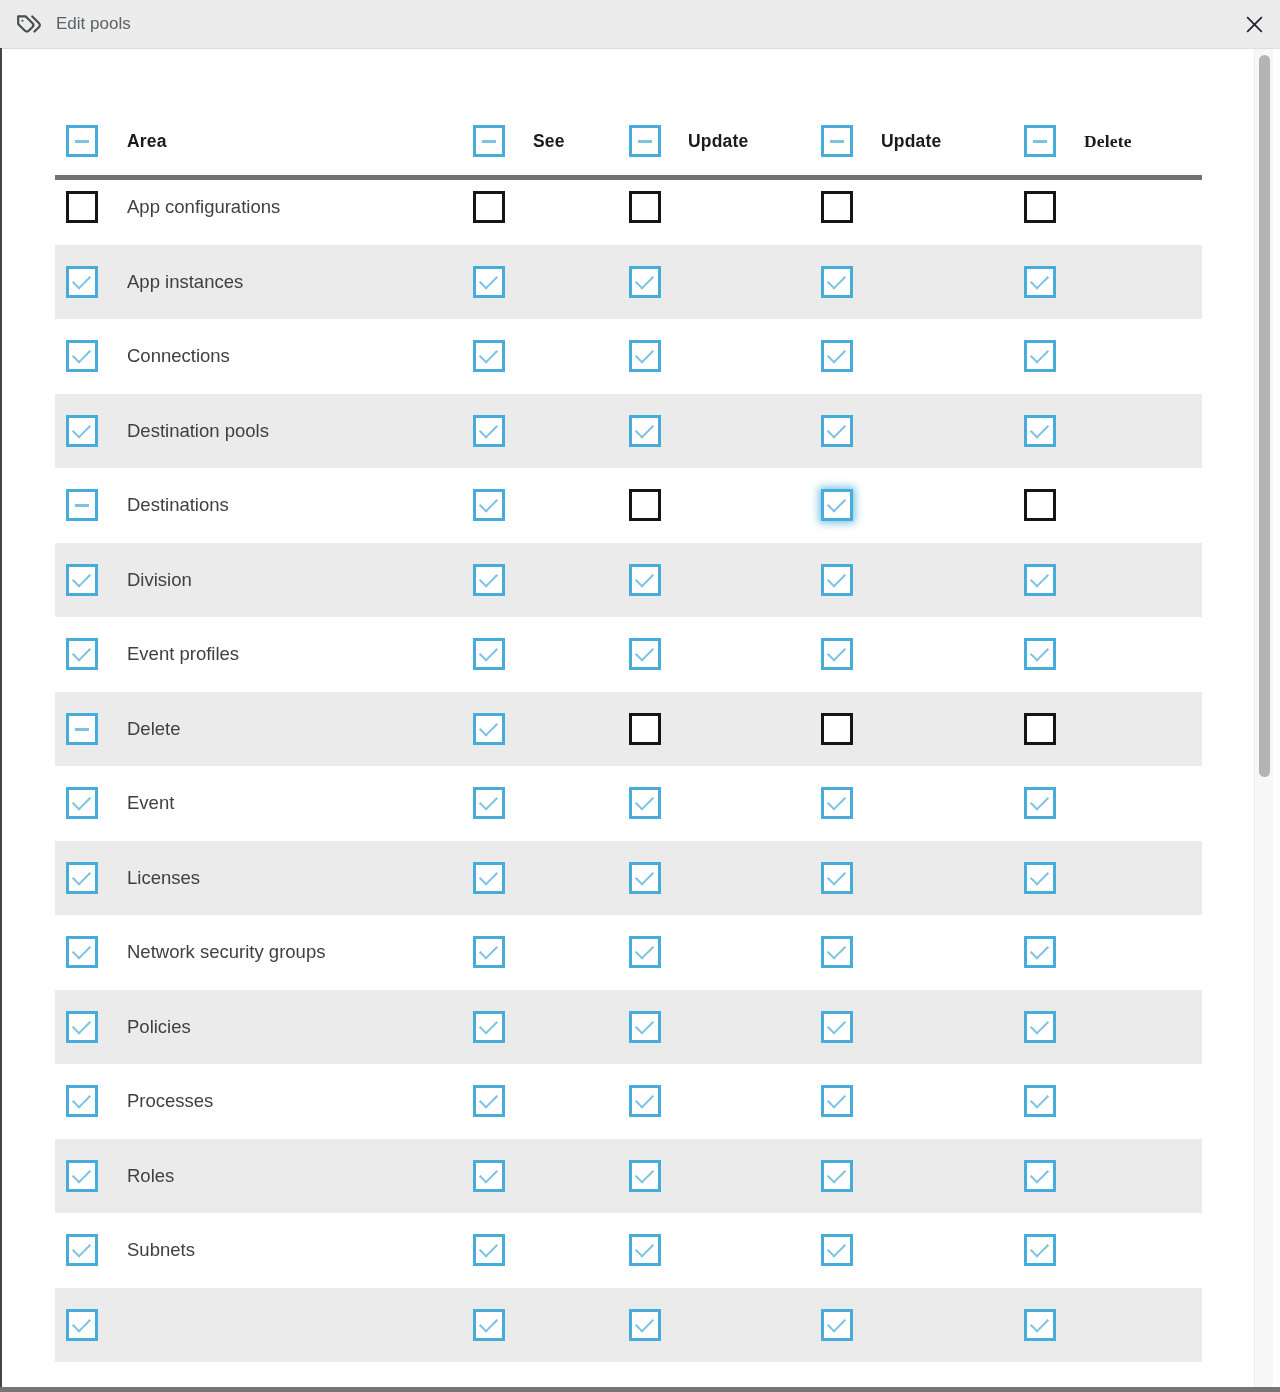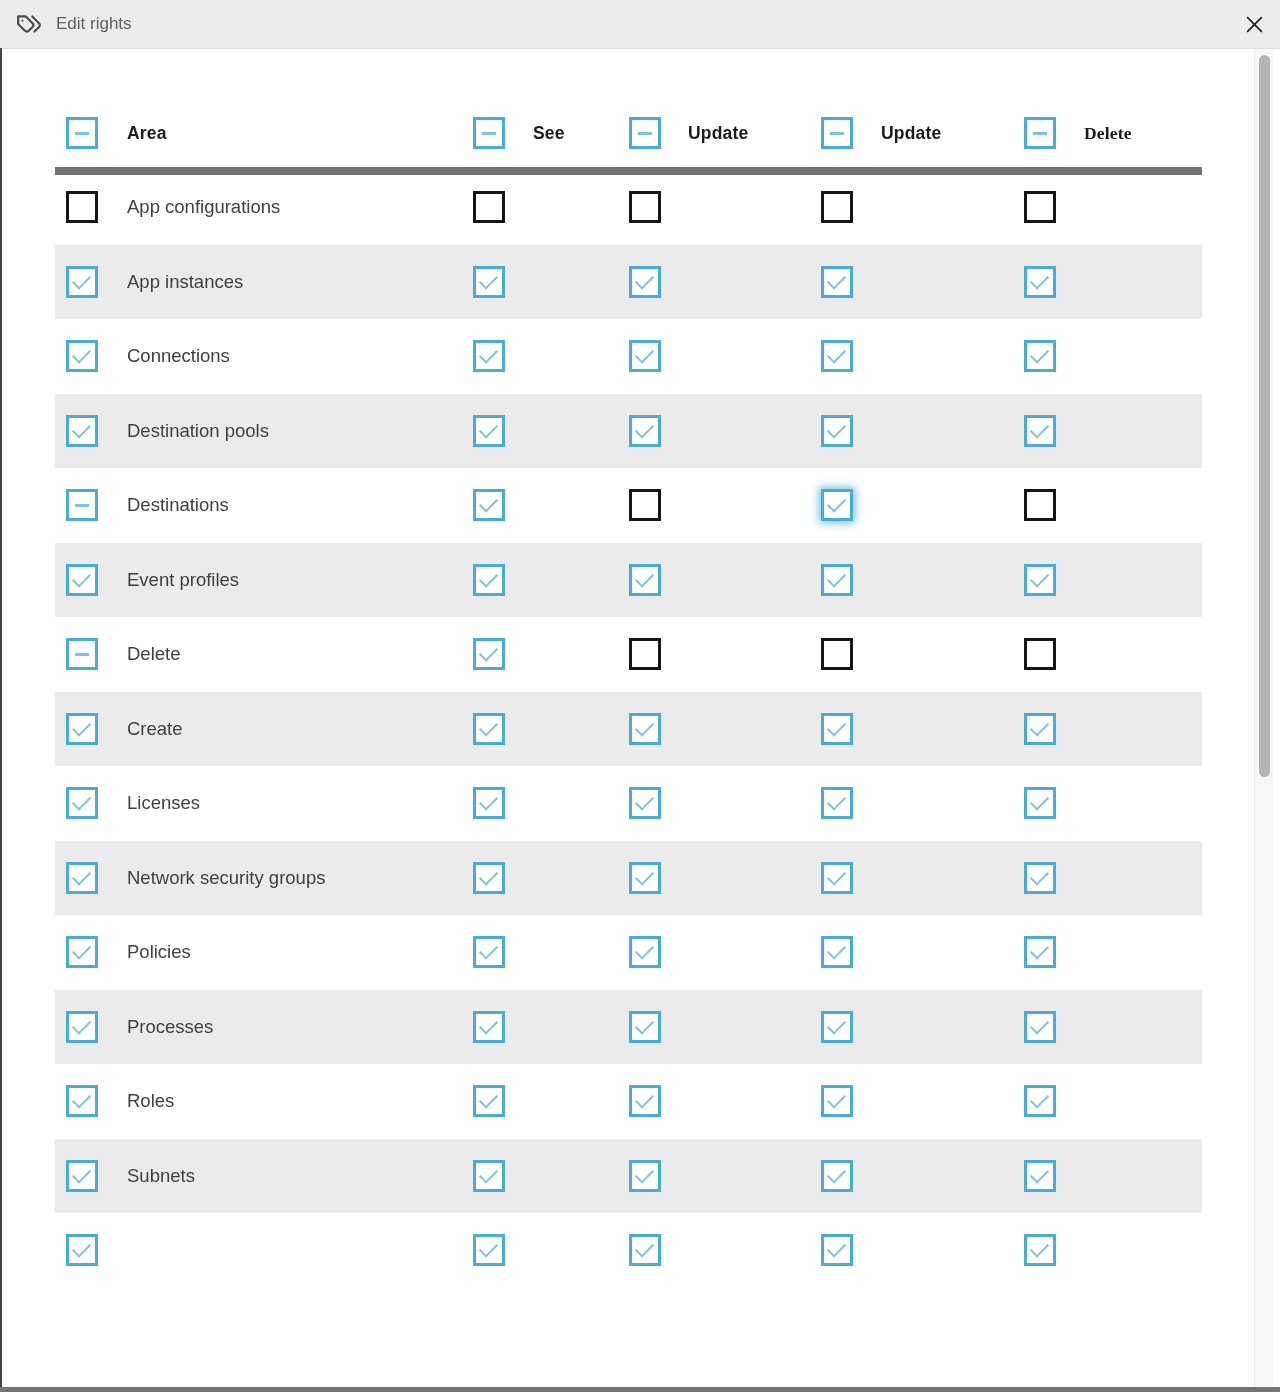--- a/index.html
+++ b/index.html
@@ -32,22 +32,22 @@
   }
   .scroll-thumb {
     position:absolute; left:4px; top:6px; width:11px; height:722px;
     background:#b4b4b4; border-radius:6px;
   }
 
   
   .content { position:absolute; top:48px; left:0; width:1280px; height:1344px; overflow:hidden; background:#fff; }
 
   .thead {
-    position:absolute; left:55px; top:50px; width:1147px; height:69px;
-    border-bottom:8px solid #737373;
+    position:absolute; left:55px; top:58px; width:1147px; height:69px;
+    border-bottom:5px solid #737373;
   }
   .thead .hlabel {
     position:absolute; top:50%; transform:translateY(-50%);
     font-size:17.5px; font-weight:700; color:#1b1b1b; letter-spacing:0.2px;
   }
 
   .rows { position:absolute; left:55px; top:122px; width:1147px; }
   .row  { position:relative; height:74.5px; }
   .row:nth-child(even) { background:#ebebeb; }
   .row .rlabel {
@@ -92,21 +92,21 @@
 <body>
 
 <div class="titlebar">
   <span class="tagicon">
     <svg width="26" height="26" viewBox="0 0 24 24" fill="none" stroke="#4a4d50" stroke-width="2" stroke-linecap="round" stroke-linejoin="round">
       <path d="M9 5H2v7l6.29 6.29c.94.94 2.48.94 3.42 0l3.58-3.58c.94-.94.94-2.48 0-3.42L9 5Z"></path>
       <path d="M6 9.01V9"></path>
       <path d="m15 5 6.3 6.3a2.4 2.4 0 0 1 0 3.4L17 19"></path>
     </svg>
   </span>
-  <span class="title">Edit rights</span>
+  <span class="title">Edit pools</span>
   <button class="close-btn">
     <span>
       <svg width="21" height="21" viewBox="0 0 20 20">
         <line x1="3" y1="3" x2="17" y2="17" stroke="#202124" stroke-width="1.6"></line>
         <line x1="17" y1="3" x2="3" y2="17" stroke="#202124" stroke-width="1.6"></line>
       </svg>
     </span>
   </button>
 </div>
 
@@ -164,20 +164,28 @@
 
   <div class="row">
     <div class="cb col-area-cb indeterminate"></div>
     <span class="rlabel">Destinations</span>
     <div class="cb col-see-cb checked"></div>
     <div class="cb col-create-cb unchecked"></div>
     <div class="cb col-update-cb checked glow"></div>
     <div class="cb col-delete-cb unchecked"></div>
   </div>
 
+  <div class="row">
+    <div class="cb col-area-cb checked"></div>
+    <span class="rlabel">Division</span>
+    <div class="cb col-see-cb checked"></div>
+    <div class="cb col-create-cb checked"></div>
+    <div class="cb col-update-cb checked"></div>
+    <div class="cb col-delete-cb checked"></div>
+  </div>
 
   <div class="row">
     <div class="cb col-area-cb checked"></div>
     <span class="rlabel">Event profiles</span>
     <div class="cb col-see-cb checked"></div>
     <div class="cb col-create-cb checked"></div>
     <div class="cb col-update-cb checked"></div>
     <div class="cb col-delete-cb checked"></div>
   </div>
 
@@ -185,21 +193,21 @@
     <div class="cb col-area-cb indeterminate"></div>
     <span class="rlabel">Delete</span>
     <div class="cb col-see-cb checked"></div>
     <div class="cb col-create-cb unchecked"></div>
     <div class="cb col-update-cb unchecked"></div>
     <div class="cb col-delete-cb unchecked"></div>
   </div>
 
   <div class="row">
     <div class="cb col-area-cb checked"></div>
-    <span class="rlabel">Create</span>
+    <span class="rlabel">Event</span>
     <div class="cb col-see-cb checked"></div>
     <div class="cb col-create-cb checked"></div>
     <div class="cb col-update-cb checked"></div>
     <div class="cb col-delete-cb checked"></div>
   </div>
 
   <div class="row">
     <div class="cb col-area-cb checked"></div>
     <span class="rlabel">Licenses</span>
     <div class="cb col-see-cb checked"></div>

